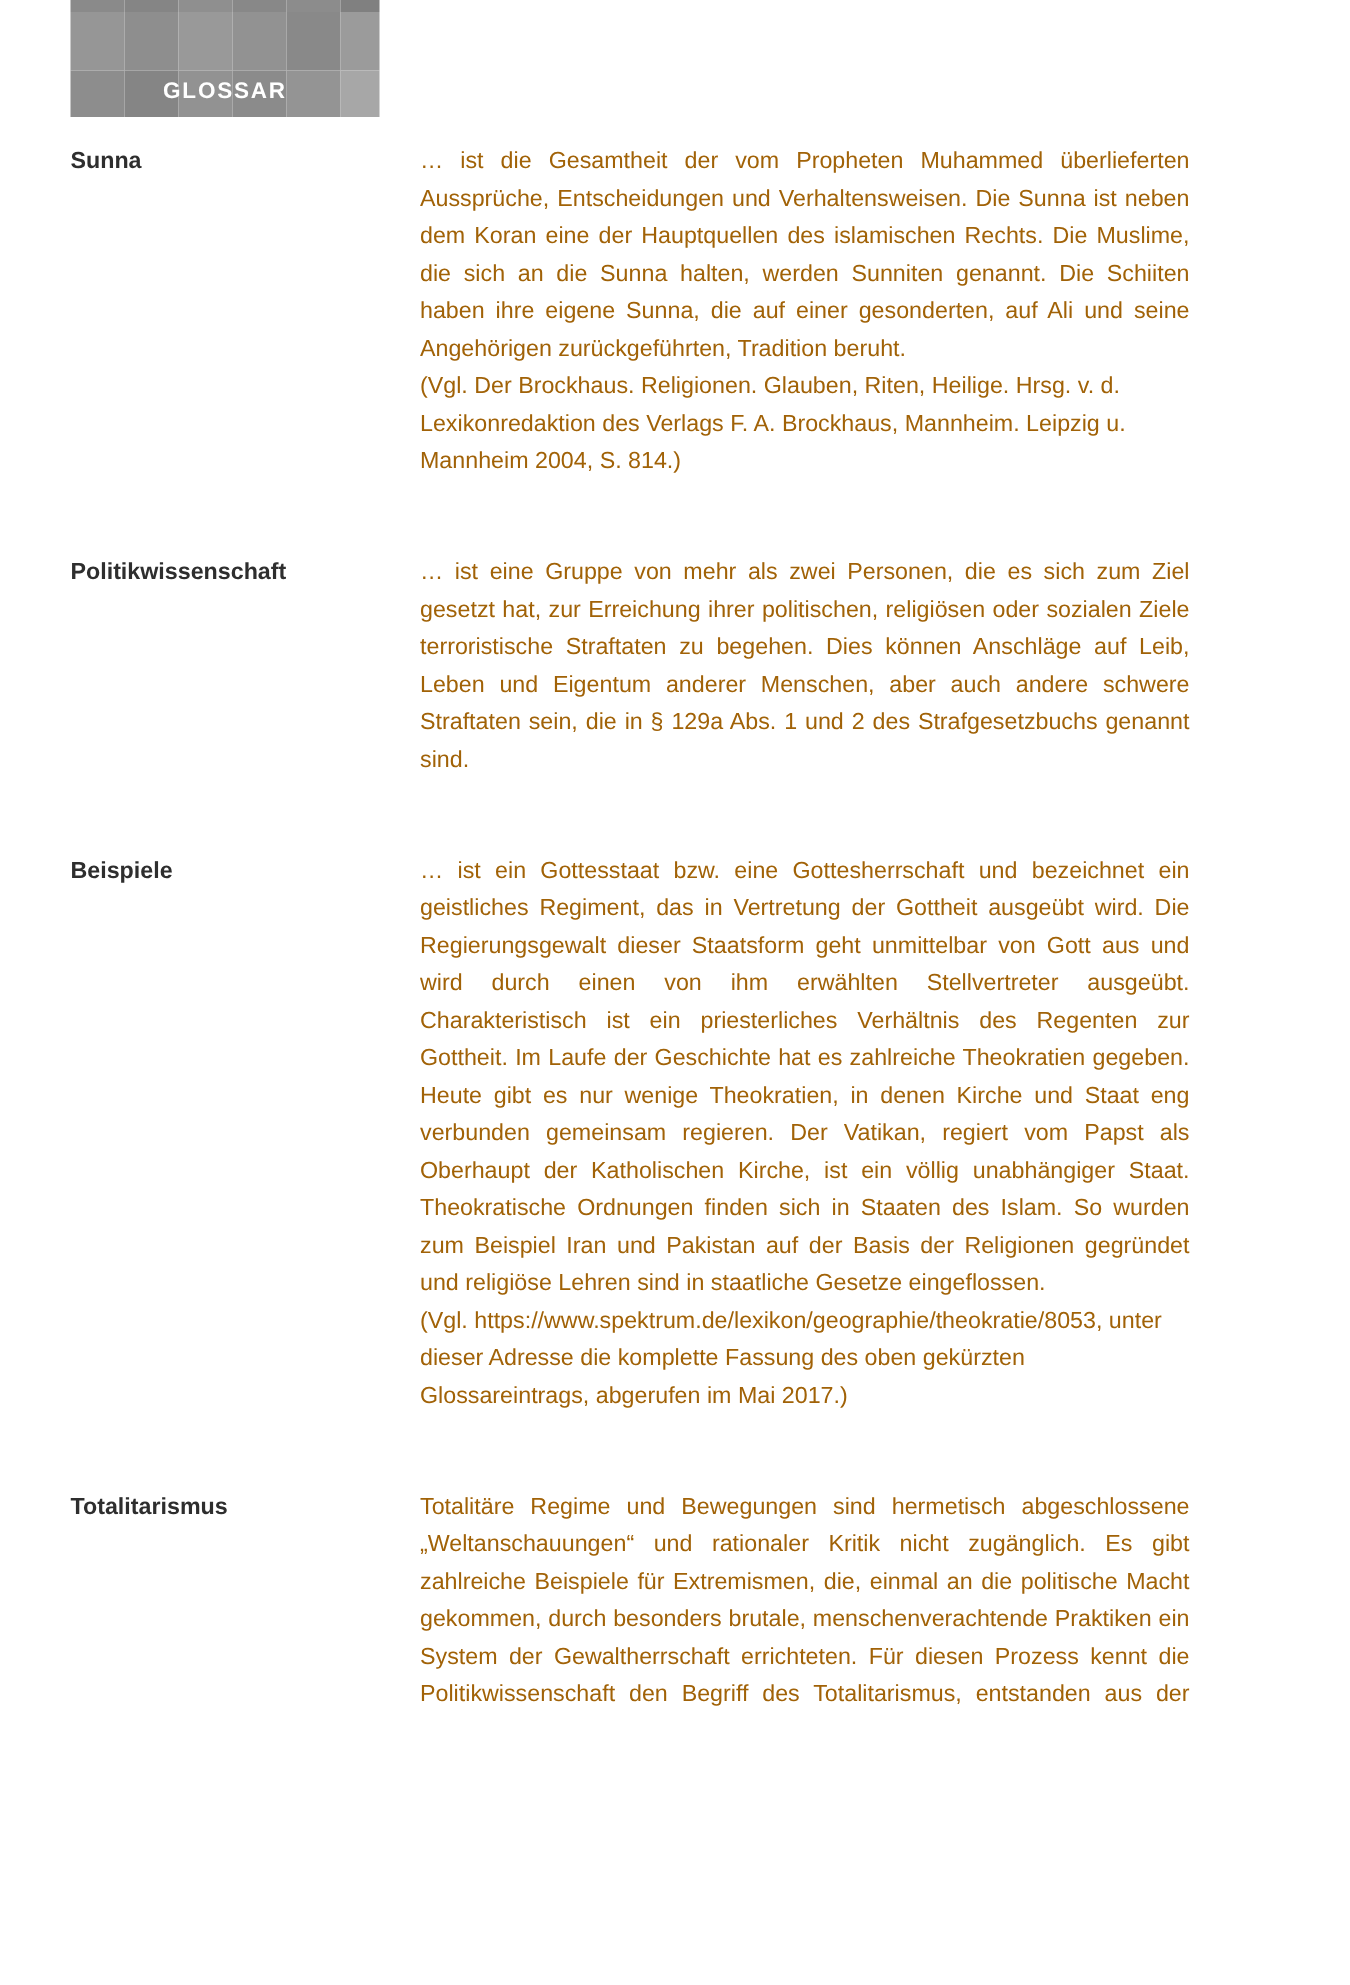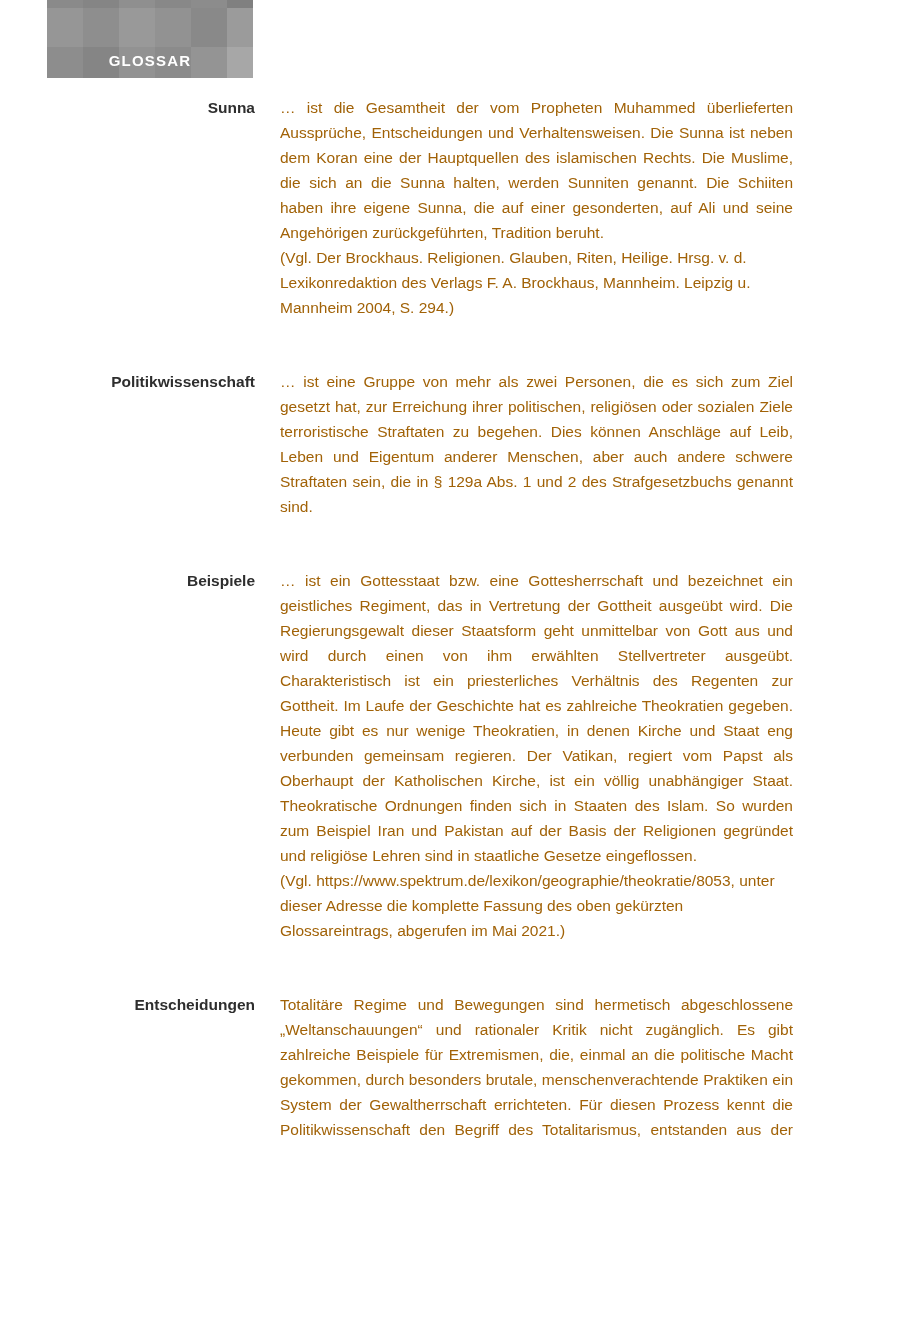--- a/index.html
+++ b/index.html
@@ -43,21 +43,20 @@
     width: 746px;
   }
   .entry {
     display: flex;
     margin-bottom: 49px;
   }
   .entry:last-child { margin-bottom: 0; }
   .term {
     flex: 0 0 208px;
     margin-right: 25px;
-    text-align: right;
     font-weight: bold;
     font-size: 15.5px;
     line-height: 25px;
     color: #2e2e2e;
   }
   .def {
     flex: 1;
     font-size: 15.5px;
     line-height: 25px;
     color: #a16207;
@@ -113,41 +112,41 @@
       </div>
     <div class="banner-title">GLOSSAR</div>
   </div>
 
   <div class="content">
 
     <div class="entry">
       <div class="term">Sunna</div>
       <div class="def">
         <div class="body">… ist die Gesamtheit der vom Propheten Muhammed überlieferten Aussprüche, Entscheidungen und Verhaltensweisen. Die Sunna ist neben dem Koran eine der Hauptquellen des islamischen Rechts. Die Muslime, die sich an die Sunna halten, werden Sunniten genannt. Die Schiiten haben ihre eigene Sunna, die auf einer gesonderten, auf Ali und seine Angehörigen zurückgeführten, Tradition beruht.</div>
-        <div class="source">(Vgl. Der Brockhaus. Religionen. Glauben, Riten, Heilige. Hrsg. v. d. Lexikonredaktion des Verlags F. A. Brockhaus, Mannheim. Leipzig u. Mannheim 2004, S. 294.)</div>
+        <div class="source">(Vgl. Der Brockhaus. Religionen. Glauben, Riten, Heilige. Hrsg. v. d. Lexikonredaktion des Verlags F. A. Brockhaus, Mannheim. Leipzig u. Mannheim 2004, S. 814.)</div>
       </div>
     </div>
 
     <div class="entry">
       <div class="term">Politikwissenschaft</div>
       <div class="def">
         <div class="body">… ist eine Gruppe von mehr als zwei Personen, die es sich zum Ziel gesetzt hat, zur Erreichung ihrer politischen, religiösen oder sozialen Ziele terroristische Straftaten zu begehen. Dies können Anschläge auf Leib, Leben und Eigentum anderer Menschen, aber auch andere schwere Straftaten sein, die in § 129a Abs. 1 und 2 des Strafgesetzbuchs genannt sind.</div>
       </div>
     </div>
 
     <div class="entry">
       <div class="term">Beispiele</div>
       <div class="def">
         <div class="body">… ist ein Gottesstaat bzw. eine Gottesherrschaft und bezeichnet ein geistliches Regiment, das in Vertretung der Gottheit ausgeübt wird. Die Regierungsgewalt dieser Staatsform geht unmittelbar von Gott aus und wird durch einen von ihm erwählten Stellvertreter ausgeübt. Charakteristisch ist ein priesterliches Verhältnis des Regenten zur Gottheit. Im Laufe der Geschichte hat es zahlreiche Theokratien gegeben. Heute gibt es nur wenige Theokratien, in denen Kirche und Staat eng verbunden gemeinsam regieren. Der Vatikan, regiert vom Papst als Oberhaupt der Katholischen Kirche, ist ein völlig unabhängiger Staat. Theokratische Ordnungen finden sich in Staaten des Islam. So wurden zum Beispiel Iran und Pakistan auf der Basis der Religionen gegründet und religiöse Lehren sind in staatliche Gesetze eingeflossen.</div>
-        <div class="source">(Vgl. https://www.spektrum.de/lexikon/geographie/theokratie/8053, unter dieser Adresse die komplette Fassung des oben gekürzten Glossareintrags, abgerufen im Mai 2021.)</div>
+        <div class="source">(Vgl. https://www.spektrum.de/lexikon/geographie/theokratie/8053, unter dieser Adresse die komplette Fassung des oben gekürzten Glossareintrags, abgerufen im Mai 2017.)</div>
       </div>
     </div>
 
     <div class="entry">
-      <div class="term">Entscheidungen</div>
+      <div class="term">Totalitarismus</div>
       <div class="def">
         <div class="body">Totalitäre Regime und Bewegungen sind hermetisch abgeschlossene „Weltanschauungen“ und rationaler Kritik nicht zugänglich. Es gibt zahlreiche Beispiele für Extremismen, die, einmal an die politische Macht gekommen, durch besonders brutale, menschenverachtende Praktiken ein System der Gewaltherrschaft errichteten. Für diesen Prozess kennt die Politikwissenschaft den Begriff des Totalitarismus, entstanden aus der Selbstdarstellung des italienischen Faschismus unter Benito Mussolini. Darunter versteht sie gemäß dem von Klaus Schubert und Martina Klein herausgegebenen Politiklexikon (2006) den zur staatlichen Herrschaft gekommenen Extremismus: „Totalitaris-</div>
       </div>
     </div>
 
   </div>
 
   <div class="footer">
     <span class="page-number">300</span>
     <span class="back-arrow">←</span>

